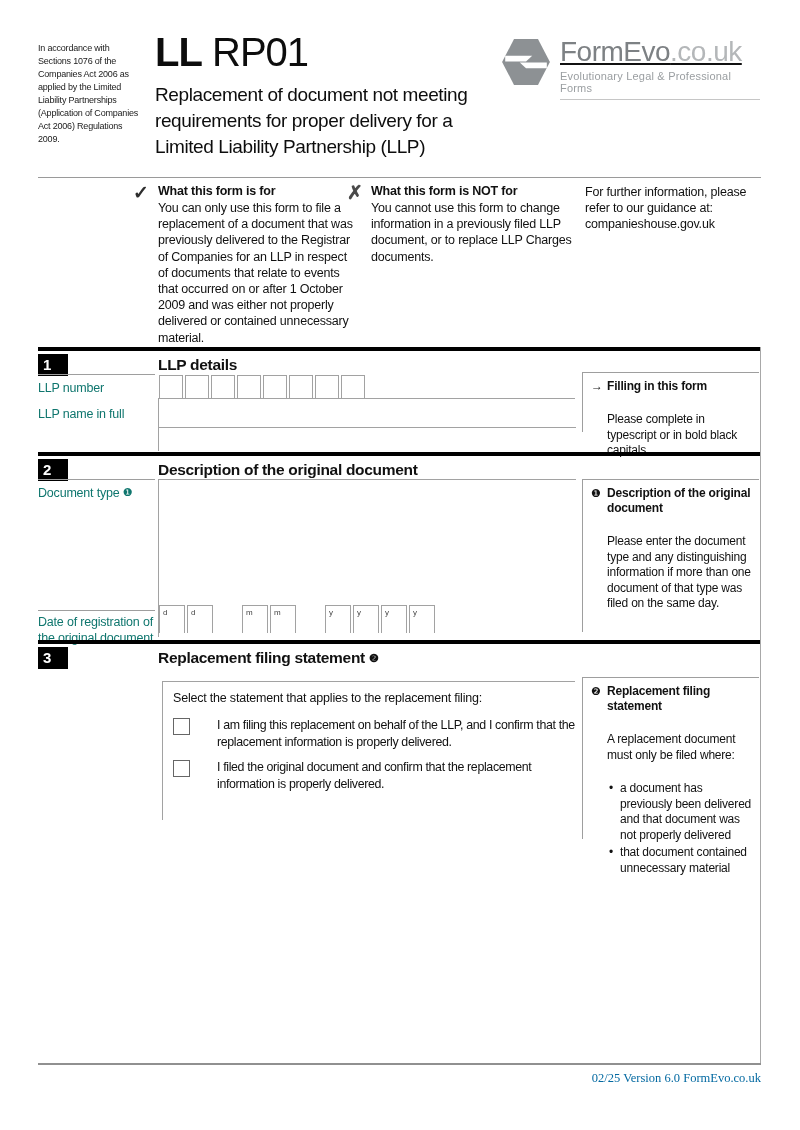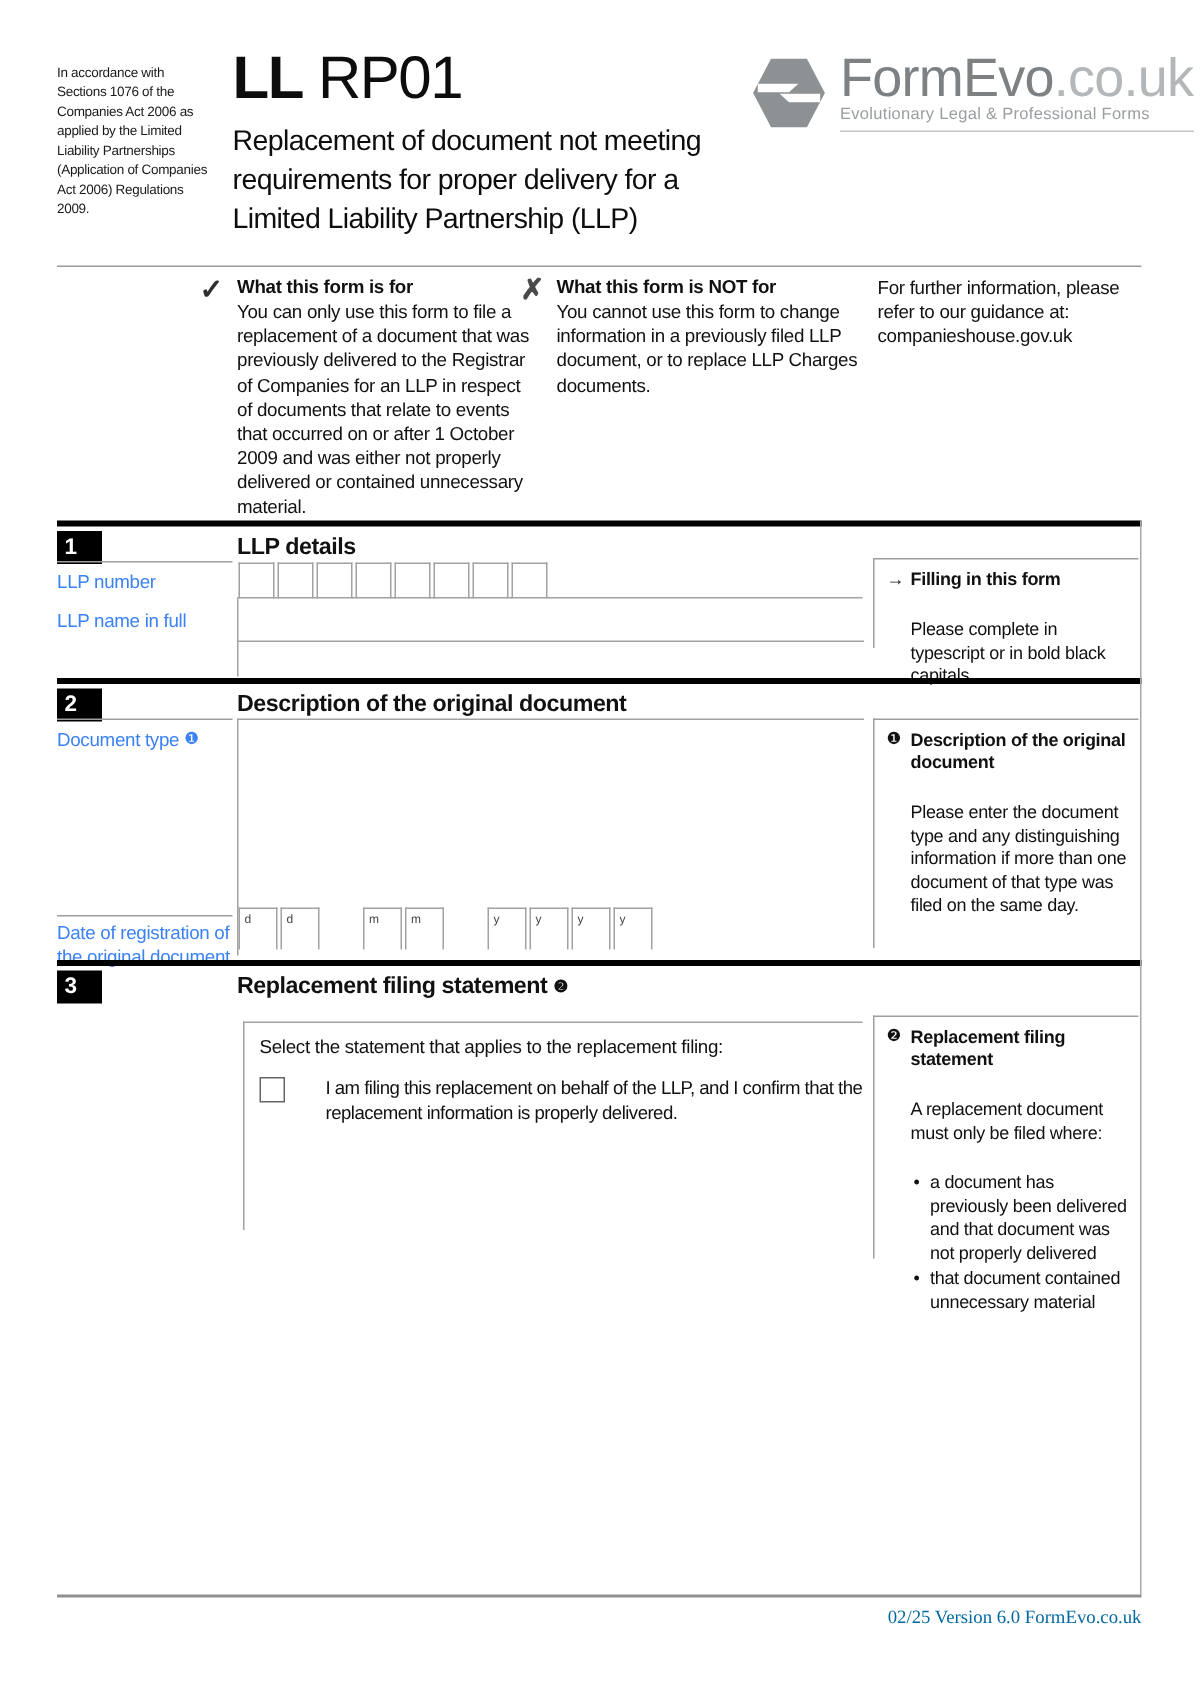--- a/index.html
+++ b/index.html
@@ -9,21 +9,21 @@
   .t{letter-spacing:-0.2px;}
 
   
   .statute{left:38px;top:42px;width:104px;font-size:9px;line-height:13px;color:#1a1a1a;}
   .form-code{left:155px;top:30px;font-size:40px;line-height:44px;color:#0d0d0d;letter-spacing:-1px;}
   .form-code .bold{font-weight:800;margin-top:36px;}
   .form-code .reg{font-weight:400;}
   .form-title{left:155px;top:82px;width:348px;font-size:19px;line-height:26px;color:#0d0d0d;letter-spacing:-0.4px;}
   .logo{left:500px;top:36px;width:260px;display:flex;align-items:flex-start;gap:8px;}
   .logo-text{border-bottom:1px solid #c6c6c6;padding-bottom:5px;}
-  .logo-brand-line{font-size:36px;line-height:32px;letter-spacing:-0.5px;}
+  .logo-brand-line{font-size:28px;line-height:32px;letter-spacing:-0.5px;text-decoration:underline;}
   .logo-brand{color:#7d8184;}
   .logo-tld{color:#b4b7b9;}
   .logo-tagline{font-size:11px;color:#9a9ea1;letter-spacing:0.2px;margin-top:2px;}
   .header-rule{left:38px;top:177px;width:723px;border-top:1px solid #9a9a9a;height:0;}
 
   
   .icon-check{left:133px;top:181px;font-size:19px;font-weight:700;color:#2e2e2e;}
   .icon-cross{left:347px;top:181px;font-size:19px;font-weight:700;color:#4a4a4a;}
   .intro-h{font-size:12.5px;font-weight:700;}
   .intro-b{font-size:12.5px;line-height:16.2px;}
@@ -32,21 +32,21 @@
   .nf-h{left:371px;top:184px;width:210px;}
   .nf-b{left:371px;top:200px;width:208px;}
   .info{left:585px;top:184px;width:178px;font-size:12.5px;line-height:16.2px;}
 
   
   .bar{left:38px;width:723px;height:4px;background:#000;}
   .sq{left:38px;width:30px;height:22px;background:#000;color:#fff;
       font-size:15px;font-weight:700;line-height:22px;padding-left:5px;box-sizing:border-box;}
   .sec-h{left:158px;font-size:15.5px;font-weight:700;letter-spacing:-0.3px;}
   .thin{border-top:1px solid #9e9e9e;height:0;}
-  .lbl{font-size:12.5px;line-height:16px;color:#3b82f6;}
+  .lbl{font-size:12.5px;line-height:16px;color:#0f766e;}
   .marker{font-size:11px;position:relative;top:-1px;}
 
   
   .numbox-row{left:159px;top:375px;display:flex;gap:2px;}
   .numbox{width:22px;height:23px;border:1px solid #a2a2a2;border-bottom:none;background:#fff;}
   .field-underline{left:158px;top:398px;width:417px;border-top:1px solid #a2a2a2;height:0;}
   .name-row1{left:158px;top:399px;width:417px;height:28px;border-left:1px solid #a2a2a2;border-bottom:1px solid #a2a2a2;}
   .name-row2{left:158px;top:428px;width:417px;height:23px;border-left:1px solid #a2a2a2;}
   .doc-box{left:158px;top:479px;width:417px;height:157px;border-left:1px solid #a2a2a2;border-top:1px solid #a2a2a2;}
   .date-row{left:159px;top:605px;display:flex;}
@@ -202,20 +202,24 @@
     <span>Replacement filing statement</span>
     <span class="marker">❷</span>
   </div>
 
   <div class="abs stmt-box">
     <div class="prompt t">Select the statement that applies to the replacement filing:</div>
     <div class="opt">
       <div class="cb"></div>
       <div class="opt-label">I am filing this replacement on behalf of the LLP, and I confirm that the replacement information is properly delivered.</div>
     </div>
+    <div class="opt">
+      <div class="cb"></div>
+      <div class="opt-label">I filed the original document and confirm that the replacement information is properly delivered.</div>
+    </div>
   </div>
 
   <div class="abs note" style="left:582px;top:677px;height:162px">
     <div class="note-row">
       <span class="note-mark">❷</span>
       <div>
         <div class="note-title t">Replacement filing statement</div>
         <div class="note-body t">A replacement document must only be filed where:</div>
         <ul>
           <li><span class="t">a document has previously been delivered and that document was not properly delivered</span></li>

